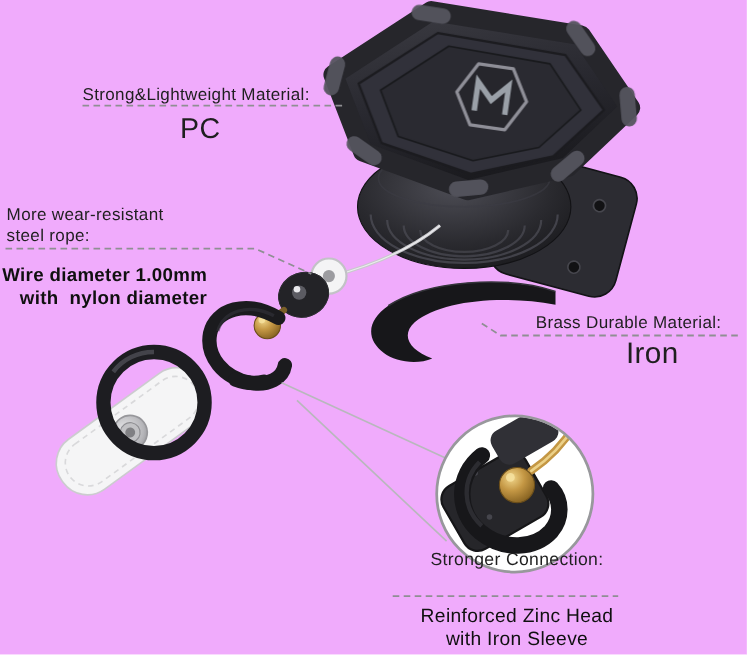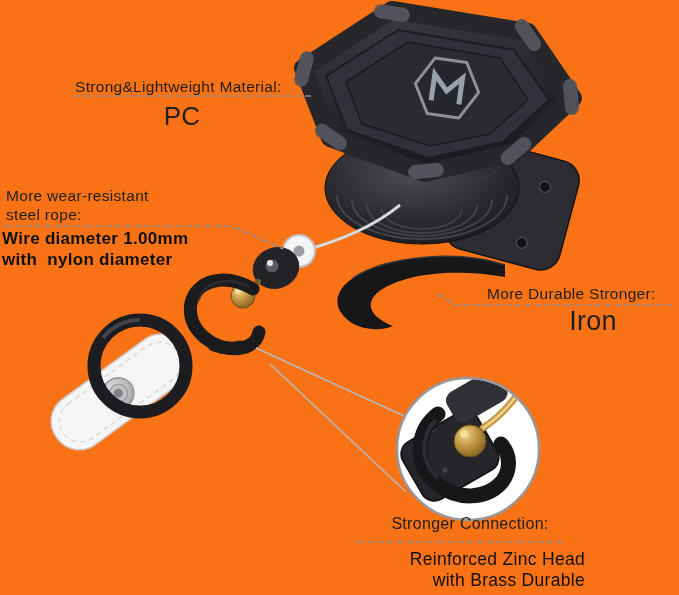--- a/index.html
+++ b/index.html
@@ -1,17 +1,17 @@
 <!DOCTYPE html>
 <html style="--text: #1F1F1F; --dash: #8F8F93; --brass: #C49744; --product_dark: #232327; --strap_white: #F5F5F6;"><head>
 <meta charset="utf-8">
 <style>
   html,body{margin:0;padding:0;background:#ffffff;}
   #stage{
-    position:relative;width:679px;height:595px;background:#f97316;overflow:hidden;
+    position:relative;width:679px;height:595px;background:#f0abfc;overflow:hidden;
     font-family:"Liberation Sans", sans-serif;color:var(--text,#1f1f1f);
   }
   #art{position:absolute;left:0;top:0;}
   .ann{position:absolute;letter-spacing:0.3px;}
   .lbl{font-size:15.5px;line-height:19px;color:var(--text,#1f1f1f);}
   .big{font-size:26px;line-height:30px;color:var(--text,#1f1f1f);}
   .boldval{font-size:17px;font-weight:700;line-height:21px;white-space:pre-wrap;color:#101010;}
   .ctr{text-align:center;}
   .midval{font-size:17.5px;line-height:21px;color:#101010;}
 </style>
@@ -182,27 +182,27 @@
     </g>
   </svg>
 
   <div class="ann lbl" style="left:75px;top:77px;">Strong&amp;Lightweight Material:</div>
   <div class="ann" style="left:6px;top:186px;">
     <div class="lbl">More wear-resistant</div>
     <div class="lbl">steel rope:</div>
   </div>
 
   <div class="ann big ctr" style="left:62px;top:101px;width:240px;">PC</div>
-  <div class="ann" style="left:2px;top:228px;">
+  <div class="ann" style="left:2px;top:239px;text-align:right;">
     <div class="boldval">Wire diameter 1.00mm</div>
     <div class="boldval">with  nylon diameter</div>
   </div>
 
-  <div class="ann lbl" style="left:487px;top:284px;">More Durable Stronger:</div>
+  <div class="ann lbl" style="left:487px;top:284px;">Brass Durable Material:</div>
   <div class="ann big ctr" style="left:493px;top:306px;width:200px;font-size:27px;">Iron</div>
 
-  <div class="ann ctr" style="left:360px;top:515px;width:220px;font-size:16px;">Stronger Connection:</div>
-  <div class="ann ctr" style="left:355px;top:549px;width:230px;text-align:right;">
+  <div class="ann ctr" style="left:360px;top:501px;width:220px;font-size:16px;">Stronger Connection:</div>
+  <div class="ann ctr" style="left:355px;top:549px;width:230px;">
     <div class="midval">Reinforced Zinc Head</div>
-    <div class="midval">with Brass Durable</div>
+    <div class="midval">with Iron Sleeve</div>
   </div>
 
 </div>
 
 </body></html>

